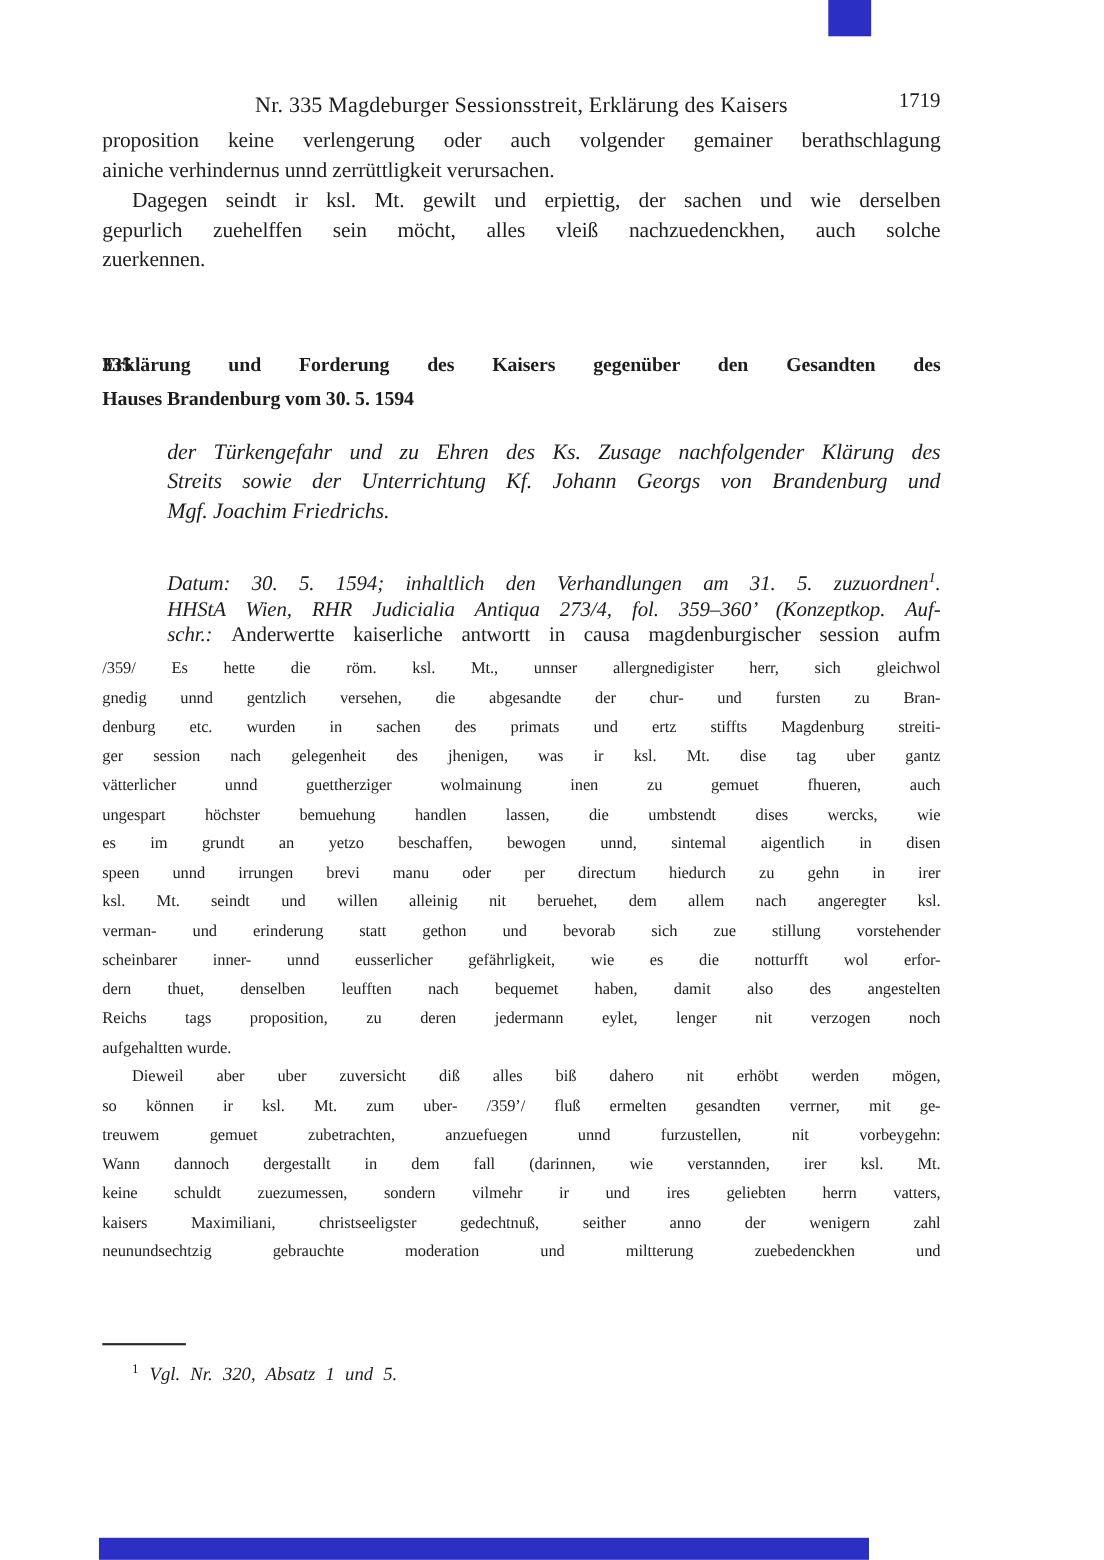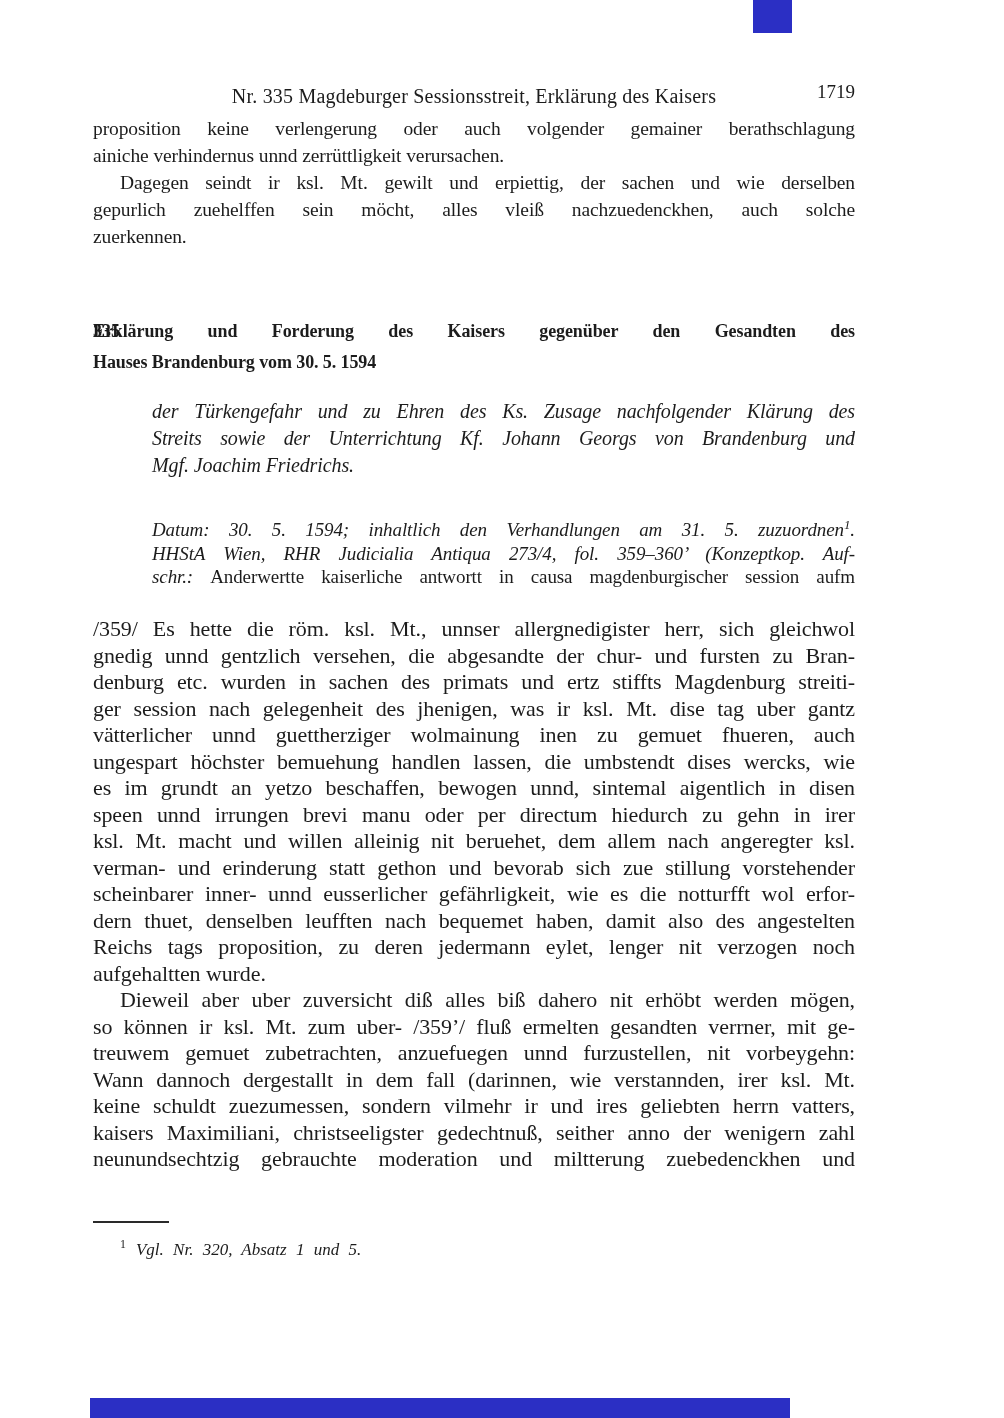--- a/index.html
+++ b/index.html
@@ -16,21 +16,21 @@
   
   .lines .line{
     text-align:justify;text-align-last:justify;
     white-space:nowrap;letter-spacing:-.1px;
   }
   .lines .line.last{text-align-last:left;}
   .lines .line.indent{padding-left:27px;}
   
   .para1{left:93px;top:115px;width:762px;font-size:19.5px;line-height:27px;}
   .para2{left:93px;top:169px;width:762px;font-size:19.5px;line-height:27px;}
-  .bodytext{left:93px;top:616px;width:762px;font-size:22px;line-height:26.5px;}
+  .bodytext{left:93px;top:595px;width:762px;font-size:15px;line-height:26.5px;}
   .bodytext .grp{display:block;}
   
   .heading{left:93px;top:316px;width:762px;font-size:18px;line-height:31px;font-weight:bold;}
   .section-number{position:absolute;left:0;top:0;}
   .heading-lines{}
   
   .abstract{left:152px;top:398px;width:703px;font-size:20px;line-height:27px;font-style:italic;}
   .datum{left:152px;top:513px;width:703px;font-size:19px;line-height:23.5px;}
   .seg-i{font-style:italic;}
   .seg-r{font-style:normal;}
@@ -88,21 +88,21 @@
 <div class="abs bodytext">
   <div class="grp lines">
       <div class="line">/359/ Es hette die röm. ksl. Mt., unnser allergnedigister herr, sich gleichwol</div>
       <div class="line">gnedig unnd gentzlich versehen, die abgesandte der chur- und fursten zu Bran-</div>
       <div class="line">denburg etc. wurden in sachen des primats und ertz stiffts Magdenburg streiti-</div>
       <div class="line">ger session nach gelegenheit des jhenigen, was ir ksl. Mt. dise tag uber gantz</div>
       <div class="line">vätterlicher unnd guettherziger wolmainung inen zu gemuet fhueren, auch</div>
       <div class="line">ungespart höchster bemuehung handlen lassen, die umbstendt dises wercks, wie</div>
       <div class="line">es im grundt an yetzo beschaffen, bewogen unnd, sintemal aigentlich in disen</div>
       <div class="line">speen unnd irrungen brevi manu oder per directum hiedurch zu gehn in irer</div>
-      <div class="line">ksl. Mt. macht und willen alleinig nit beruehet, dem allem nach angeregter ksl.</div>
+      <div class="line">ksl. Mt. seindt und willen alleinig nit beruehet, dem allem nach angeregter ksl.</div>
       <div class="line">verman- und erinderung statt gethon und bevorab sich zue stillung vorstehender</div>
       <div class="line">scheinbarer inner- unnd eusserlicher gefährligkeit, wie es die notturfft wol erfor-</div>
       <div class="line">dern thuet, denselben leufften nach bequemet haben, damit also des angestelten</div>
       <div class="line">Reichs tags proposition, zu deren jedermann eylet, lenger nit verzogen noch</div>
       <div class="line last">aufgehaltten wurde.</div>
     </div>
   <div class="grp lines">
       <div class="line indent">Dieweil aber uber zuversicht diß alles biß dahero nit erhöbt werden mögen,</div>
       <div class="line">so können ir ksl. Mt. zum uber- /359’/ fluß ermelten gesandten verrner, mit ge-</div>
       <div class="line">treuwem gemuet zubetrachten, anzuefuegen unnd furzustellen, nit vorbeygehn:</div>

